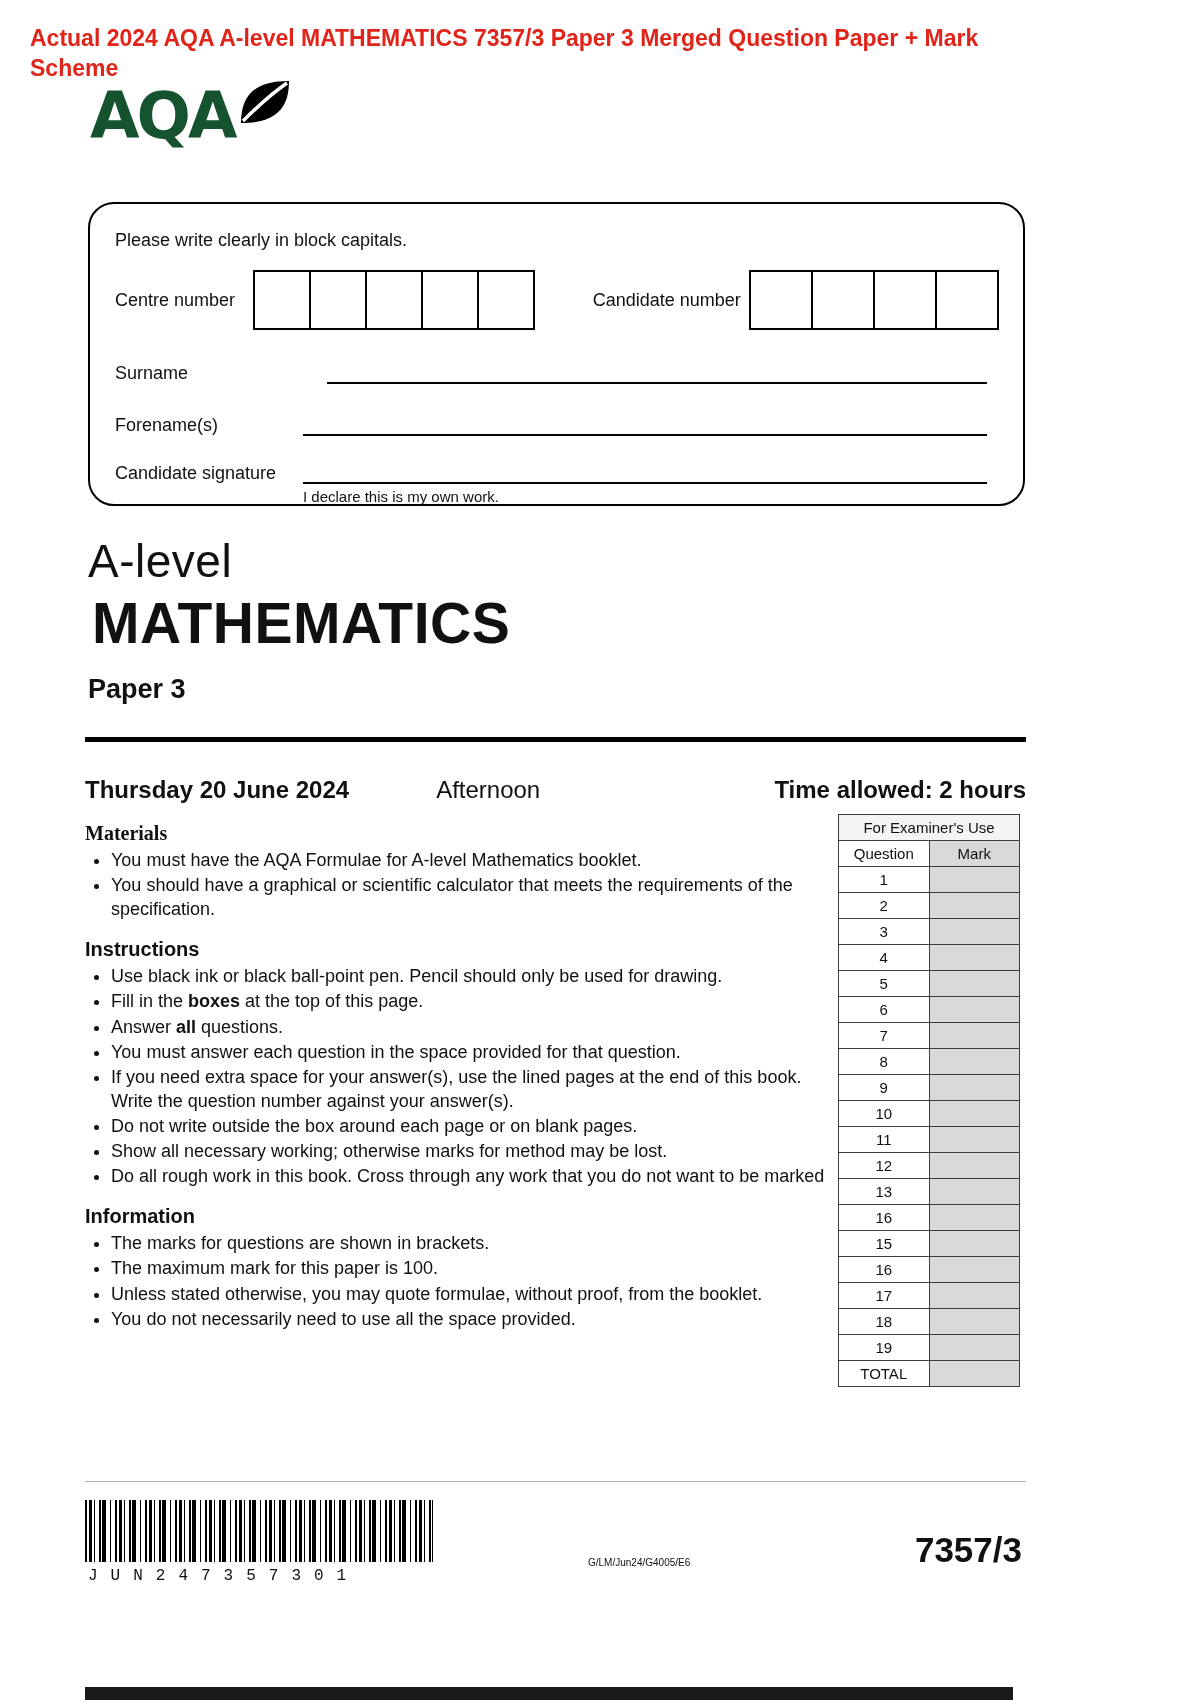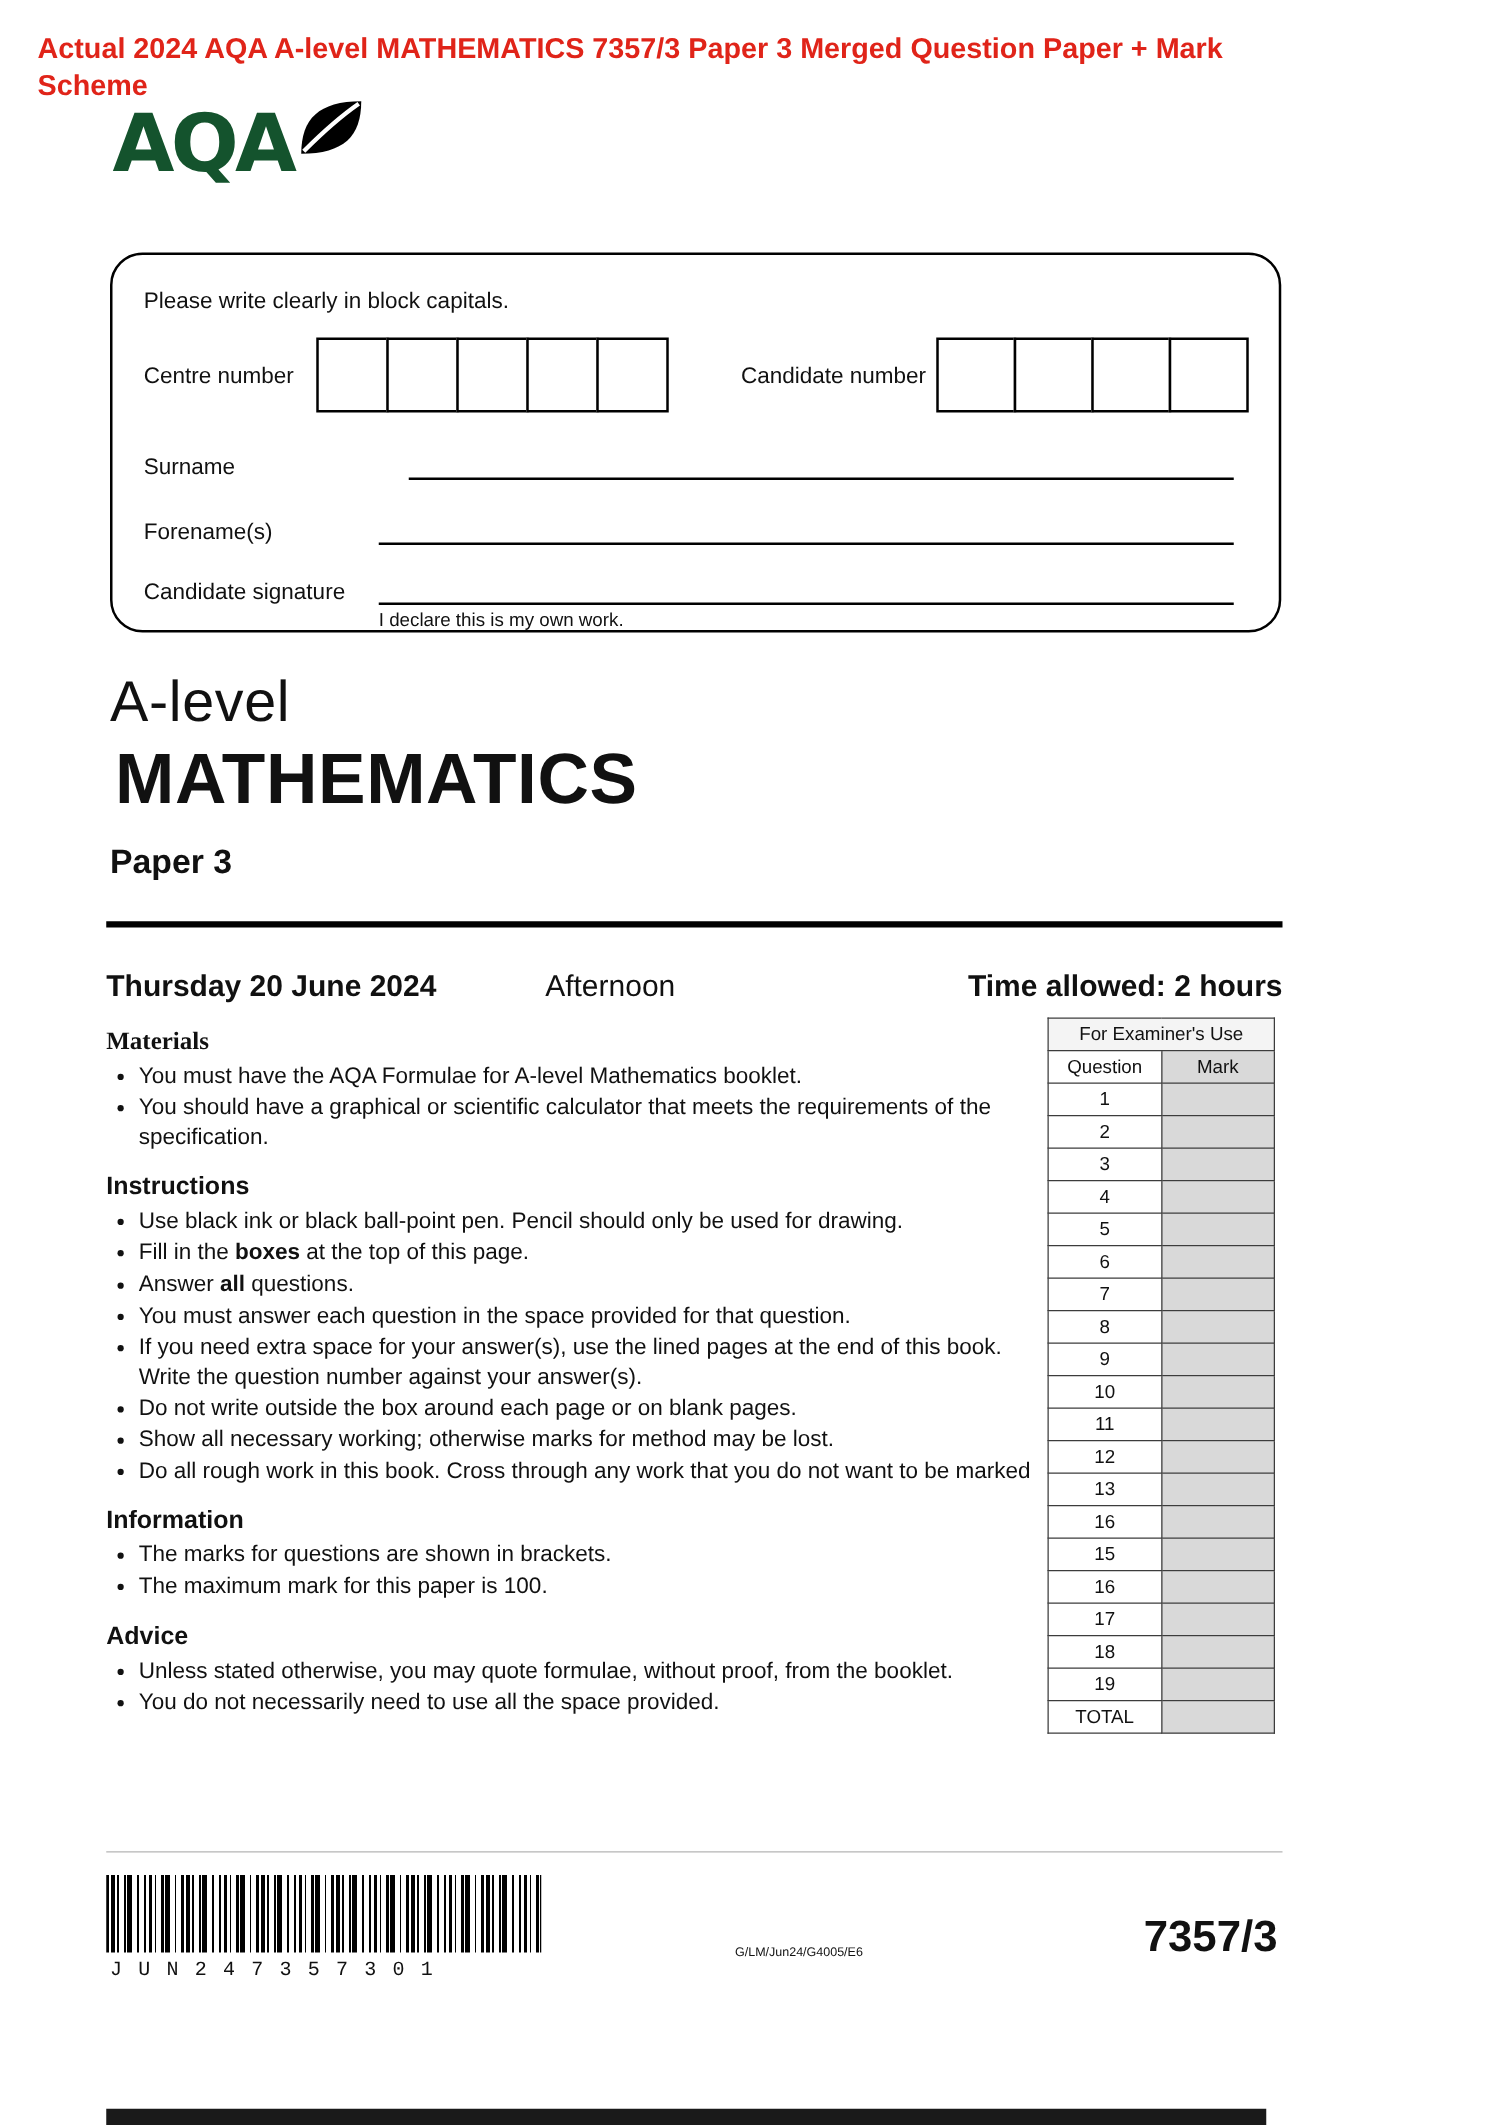--- a/index.html
+++ b/index.html
@@ -151,21 +151,20 @@
           <li>If you need extra space for your answer(s), use the lined pages at the end of this book.  Write the question number against your answer(s).</li>
           <li>Do not write outside the box around each page or on blank pages.</li>
           <li>Show all necessary working; otherwise marks for method may be lost.</li>
           <li>Do all rough work in this book.  Cross through any work that you do not want to be marked</li>
         </ul>
         <div class="sec-heading">Information</div>
         <ul class="bullets">
           <li>The marks for questions are shown in brackets.</li>
           <li>The maximum mark for this paper is 100.</li>
         </ul>
-        <div class="sec-heading">Advice</div>
         <ul class="bullets">
           <li>Unless stated otherwise, you may quote formulae, without proof, from the booklet.</li>
           <li>You do not necessarily need to use all the space provided.</li>
         </ul>
       </div>
 
     <div class="examiner-wrap">
       <table class="examiner">
         <thead>
           <tr>

